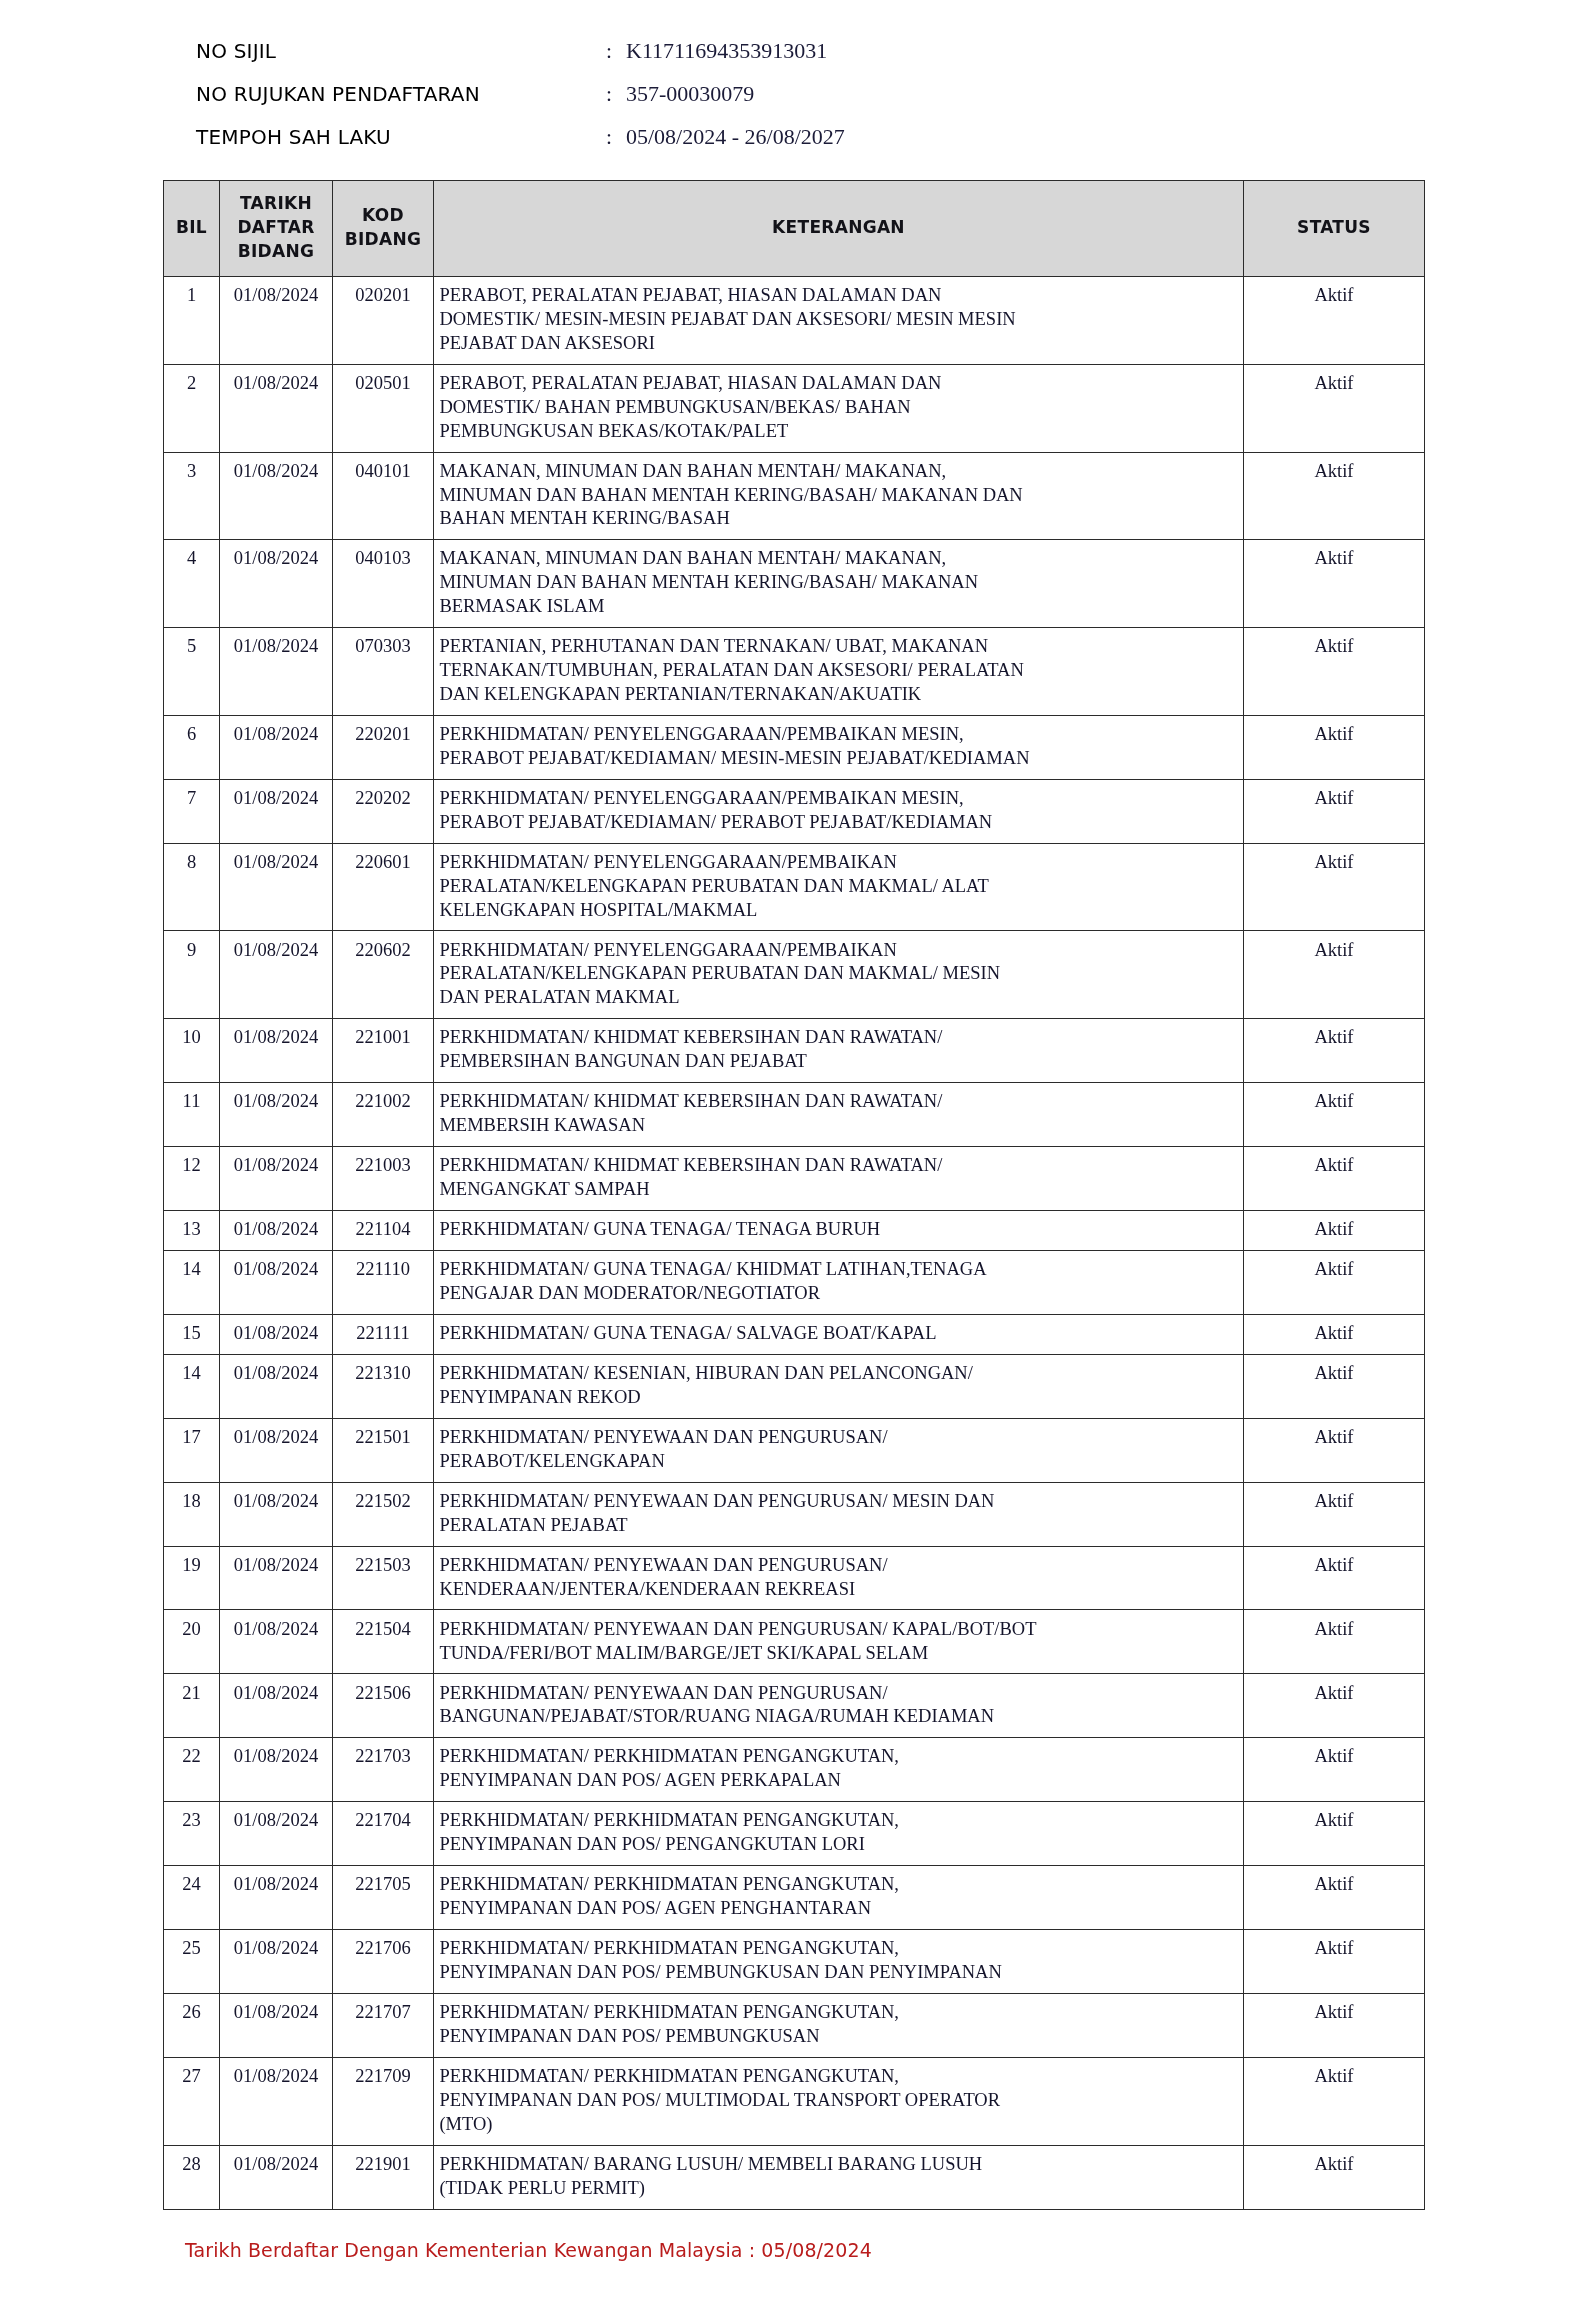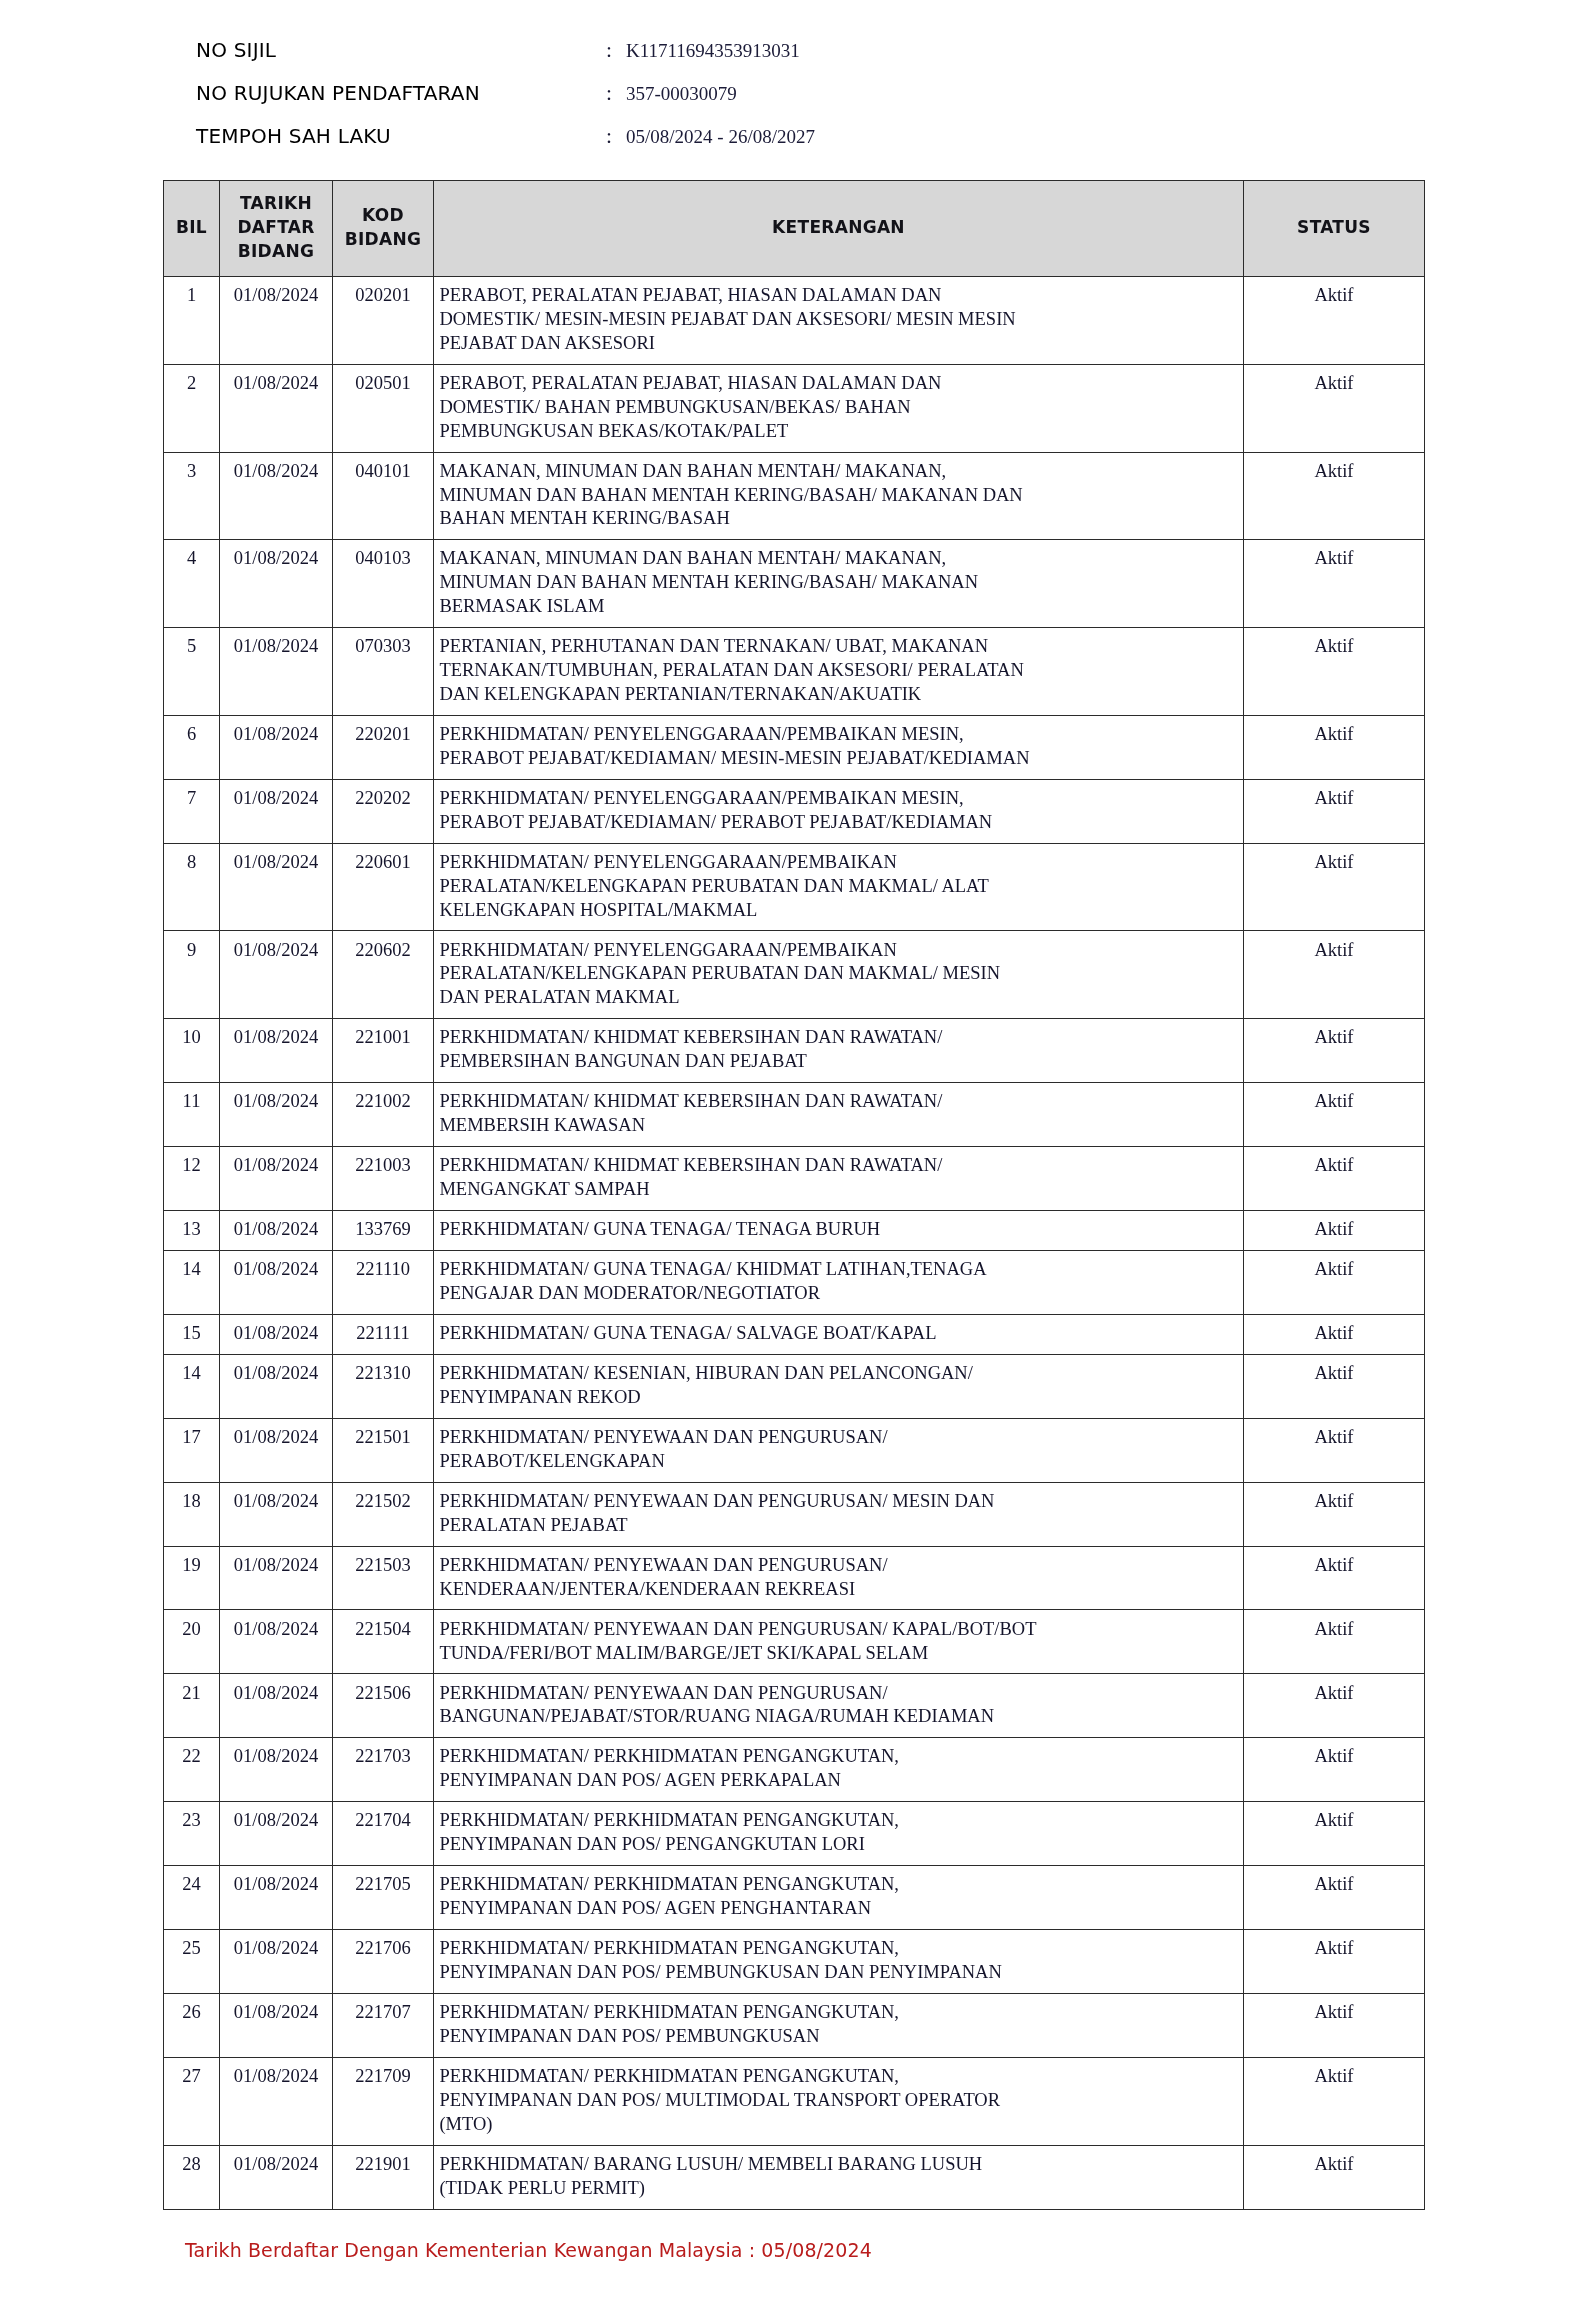--- a/index.html
+++ b/index.html
@@ -42,21 +42,21 @@
     white-space: nowrap;
   }
   .meta-colon {
     width: 20px;
     font-family: "Liberation Serif", serif;
     font-size: 21.6px;
     color: #1a1a35;
   }
   .meta-value {
     font-family: "Liberation Serif", serif;
-    font-size: 19px;
+    font-size: 22px;
     color: #1b1b38;
     white-space: nowrap;
   }
 
   
   .tbl-wrap {
     position: absolute;
     left: 163px;
     top: 180px;
     width: 1260px;
@@ -295,21 +295,21 @@
             <td class="kod">221003</td>
             <td class="ket">
               <span class="ket-line">PERKHIDMATAN/ KHIDMAT KEBERSIHAN DAN RAWATAN/</span>
               <span class="ket-line">MENGANGKAT SAMPAH</span>
             </td>
             <td class="status">Aktif</td>
           </tr>
           <tr>
             <td class="bil">13</td>
             <td class="tarikh">01/08/2024</td>
-            <td class="kod">133769</td>
+            <td class="kod">221104</td>
             <td class="ket">
               <span class="ket-line">PERKHIDMATAN/ GUNA TENAGA/ TENAGA BURUH</span>
             </td>
             <td class="status">Aktif</td>
           </tr>
           <tr>
             <td class="bil">14</td>
             <td class="tarikh">01/08/2024</td>
             <td class="kod">221110</td>
             <td class="ket">

